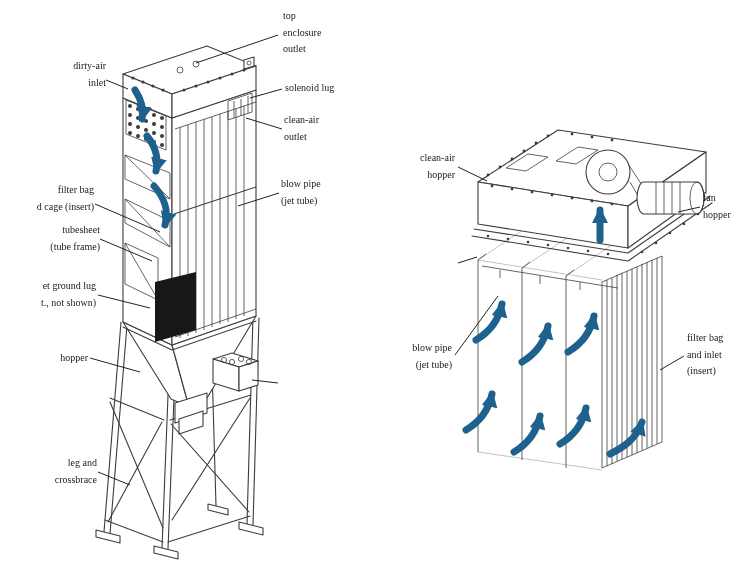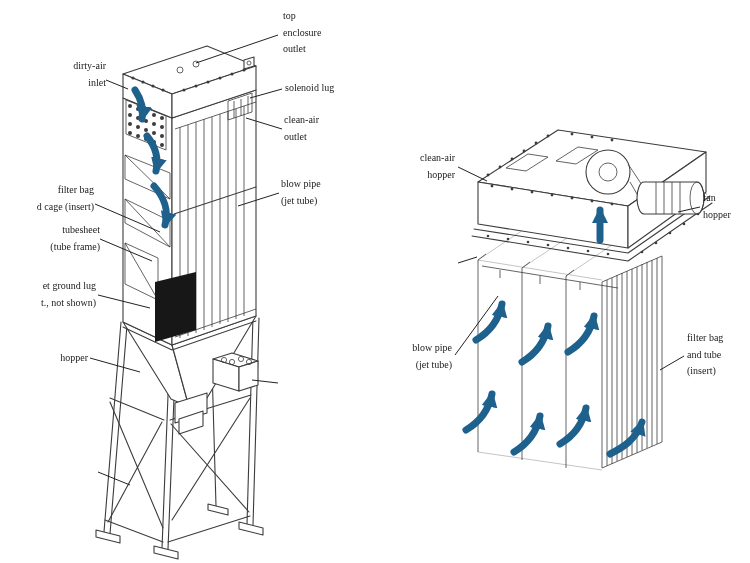--- a/index.html
+++ b/index.html
@@ -270,36 +270,40 @@
 <div class="lbl ta-r" style="left:-20px;top:278px;width:116px">
   <div>et ground lug</div>
   <div>t., not shown)</div>
 </div>
 
 <div class="lbl ta-r" style="left:0px;top:350px;width:88px">
   <div>hopper</div>
 </div>
 
 
+<div class="lbl ta-r" style="left:5px;top:455px;width:92px">
+  <div>leg and</div>
+  <div>crossbrace</div>
+</div>
 
 <div class="lbl ta-r" style="left:387px;top:150px;width:68px">
   <div>clean-air</div>
   <div>hopper</div>
 </div>
 
 <div class="lbl ta-l" style="left:703px;top:190px;width:45px">
   <div>fan</div>
   <div>hopper</div>
 </div>
 
 
 <div class="lbl ta-r" style="left:382px;top:340px;width:70px">
   <div>blow pipe</div>
   <div>(jet tube)</div>
 </div>
 
 <div class="lbl ta-l" style="left:687px;top:330px;width:62px">
   <div>filter bag</div>
-  <div>and tube</div>
+  <div>and inlet</div>
   <div>(insert)</div>
 </div>
 
 </div>
 
 </body></html>

